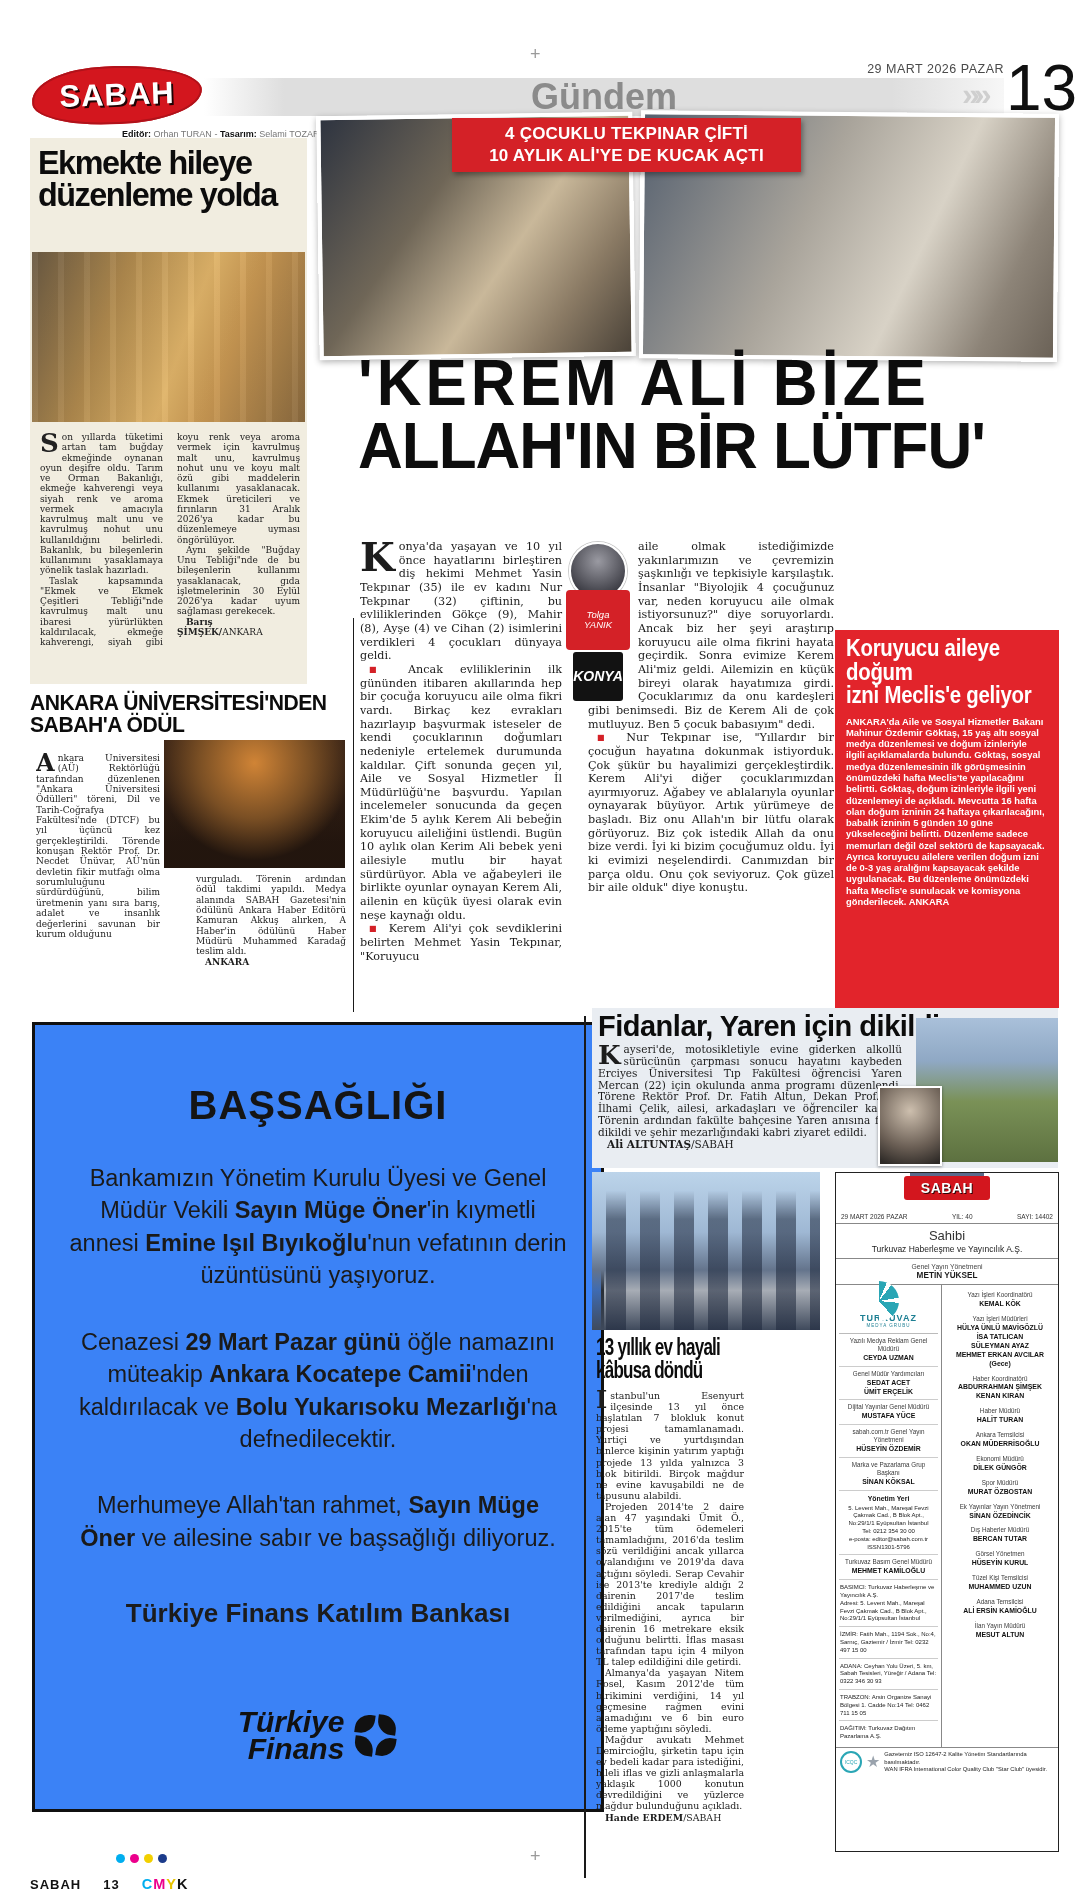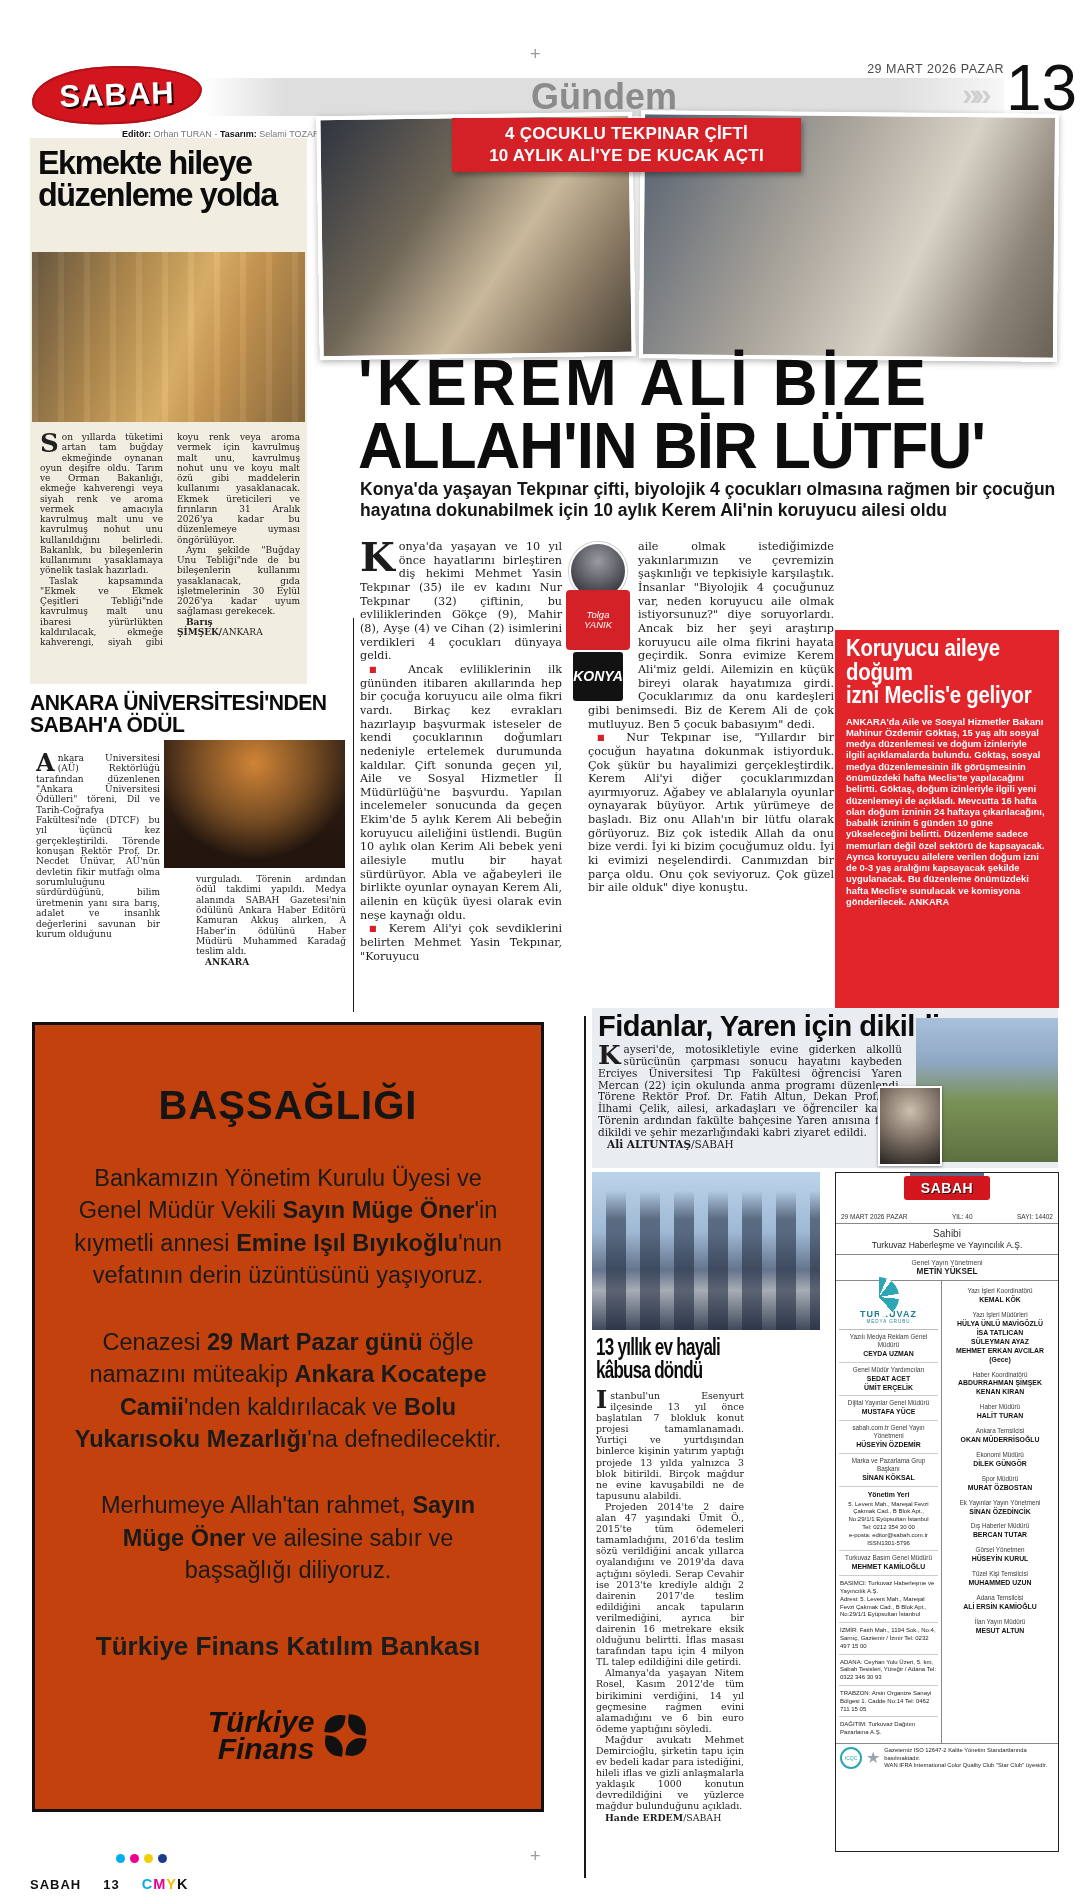--- a/index.html
+++ b/index.html
@@ -83,21 +83,21 @@
      font-size:14px;font-weight:700;font-style:italic;padding:16px 0;}
 
   
   .sidebar{left:835px;top:630px;width:224px;height:378px;background:#e2242b;color:#fff;
      padding:6px 11px;box-sizing:border-box;}
   .sb-title{font-size:24px;font-weight:900;line-height:.98;letter-spacing:-.3px;width:118%;
      transform:scaleX(.85);transform-origin:left top;margin-bottom:9px;}
   .sb-body{font-size:9.4px;font-weight:700;line-height:1.2;}
 
   
-  .ad{left:32px;top:1022px;width:512px;height:790px;border:3px solid #101010;background:#c2410c;
+  .ad{left:32px;top:1022px;width:572px;height:790px;border:3px solid #101010;background:#3b82f6;
      box-sizing:border-box;text-align:center;}
   .ad-title{margin-top:58px;font-size:40px;font-weight:800;letter-spacing:1px;color:#151515;}
   .ad-p{margin:34px 34px 0;font-size:23.5px;line-height:1.38;color:#1a1a1a;}
   .ad-bank{margin-top:44px;font-size:26px;font-weight:600;}
   .tf-logo{position:absolute;left:0;right:0;bottom:46px;display:flex;align-items:center;justify-content:center;gap:10px;}
   .tf-text{text-align:right;font-weight:800;font-style:italic;font-size:30px;line-height:.92;color:#111;}
   .clover{position:relative;width:44px;height:44px;transform:rotate(8deg);}
   .petal{position:absolute;width:19px;height:19px;background:#111;border-radius:0 75% 0 75%;}
   .p1{left:22px;top:1px;transform:rotate(0deg);}
   .p2{left:24px;top:23px;transform:rotate(90deg);}
@@ -130,21 +130,21 @@
   .mast{left:835px;top:1172px;width:224px;height:680px;border:1.5px solid #222;background:#fff;
      box-sizing:border-box;font-family:"Liberation Sans",sans-serif;overflow:hidden;}
   .mast-head{position:relative;height:50px;border-bottom:1px solid #888;}
   .mast-logo{position:absolute;left:50%;top:3px;transform:translateX(-50%);width:86px;height:24px;
      background:#d3161e;display:flex;align-items:center;justify-content:center;border-radius:3px;}
   .mast-logo::before{content:"";position:absolute;top:-3px;left:6px;right:6px;height:3px;background:#5a6b8c;}
   .mast-logo span{color:#fff;font-weight:900;font-size:14px;letter-spacing:.5px;text-shadow:1px 1px 0 rgba(0,0,0,.8);}
   .mast-hrow{position:absolute;left:5px;right:5px;bottom:3px;display:flex;justify-content:space-between;
      font-size:6.5px;color:#333;}
   .mast-sec{text-align:center;padding:4px 4px;border-bottom:1px solid #888;}
-  .mast-sec .lab{font-size:10px;color:#333;}
+  .mast-sec .lab{font-size:13px;color:#333;}
   .mast-sec .val{font-size:8.5px;font-weight:400;color:#222;margin-top:1px;}
   .mast-sec2{text-align:center;padding:4px 4px;border-bottom:1px solid #888;}
   .mast-sec2 .lab{font-size:6.8px;color:#444;}
   .mast-sec2 .val{font-size:8.2px;font-weight:700;margin-top:1px;}
   .mast-cols{display:flex;align-items:stretch;}
   .mcol-l{width:106px;border-right:1px solid #888;padding:3px 3px;box-sizing:border-box;}
   .mcol-r{flex:1;padding:3px 3px;box-sizing:border-box;}
   .tkv{text-align:center;padding:3px 0 5px;border-bottom:1px solid #bbb;}
   .tkv-fan{width:40px;height:20px;margin:0 auto 2px;border-radius:50% 50% 0 0/100% 100% 0 0;
      background:conic-gradient(from 250deg at 50% 100%,#2aa6b5 0 12%,#fff 12% 16%,#2aa6b5 16% 28%,#fff 28% 32%,#2aa6b5 32% 44%,#fff 44% 100%);
@@ -218,21 +218,20 @@
   <div class="abs vline" style="left:353px;top:618px;width:1px;height:394px;"></div>
 
   <div class="abs kphoto kphoto-left"></div>
   <div class="abs kphoto kphoto-right"></div>
   <div class="abs kbadge pre">4 ÇOCUKLU TEKPINAR ÇİFTİ
 10 AYLIK ALİ'YE DE KUCAK AÇTI</div>
   <div class="abs khead">
     <div class="l1">'KEREM ALİ BİZE</div>
     <div class="l2">ALLAH'IN BİR LÜTFU'</div>
   </div>
-  <div class="abs ksub">Konya'da yaşayan Tekpınar çifti, biyolojik 4 çocukları olmasına rağmen bir çocuğun hayatına dokunabilmek için 10 aylık Kerem Ali'nin koruyucu ailesi oldu</div>
   <div class="abs kbody serif">
     <div class="kcol1">
         <p class="np"><span class="drop">K</span>onya'da yaşayan ve 10 yıl önce hayatlarını birleştiren diş hekimi Mehmet Yasin Tekpınar (35) ile ev kadını Nur Tekpınar (32) çiftinin, bu evliliklerinden Gökçe (9), Mahir (8), Ayşe (4) ve Cihan (2) isimlerini verdikleri 4 çocukları dünyaya geldi.</p>
         <p class="np"><span class="bul">■ </span>Ancak evliliklerinin ilk gününden itibaren akıllarında hep bir çocuğa koruyucu aile olma fikri vardı. Birkaç kez evrakları hazırlayıp başvurmak isteseler de kendi çocuklarının doğumları nedeniyle ertelemek durumunda kaldılar. Çift sonunda geçen yıl, Aile ve Sosyal Hizmetler İl Müdürlüğü'ne başvurdu. Yapılan incelemeler sonucunda da geçen Ekim'de 5 aylık Kerem Ali bebeğin koruyucu aileliğini üstlendi. Bugün 10 aylık olan Kerim Ali bebek yeni ailesiyle mutlu bir hayat sürdürüyor. Abla ve ağabeyleri ile birlikte oyunlar oynayan Kerem Ali, ailenin en küçük üyesi olarak evin neşe kaynağı oldu.</p>
         <p class="np"><span class="bul">■ </span>Kerem Ali'yi çok sevdiklerini belirten Mehmet Yasin Tekpınar, "Koruyucu</p>
       </div>
     <div class="kcol2">
       <div class="byl">
         <div class="byl-photo"></div>
         <div class="byl-name pre">Tolga

